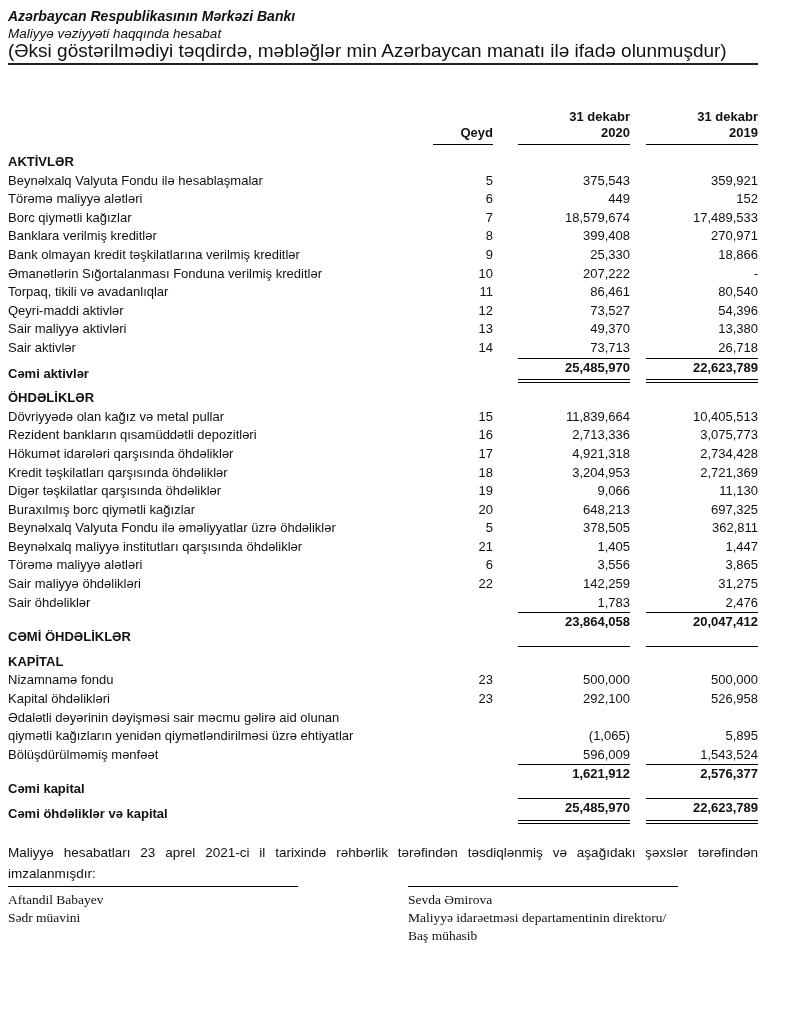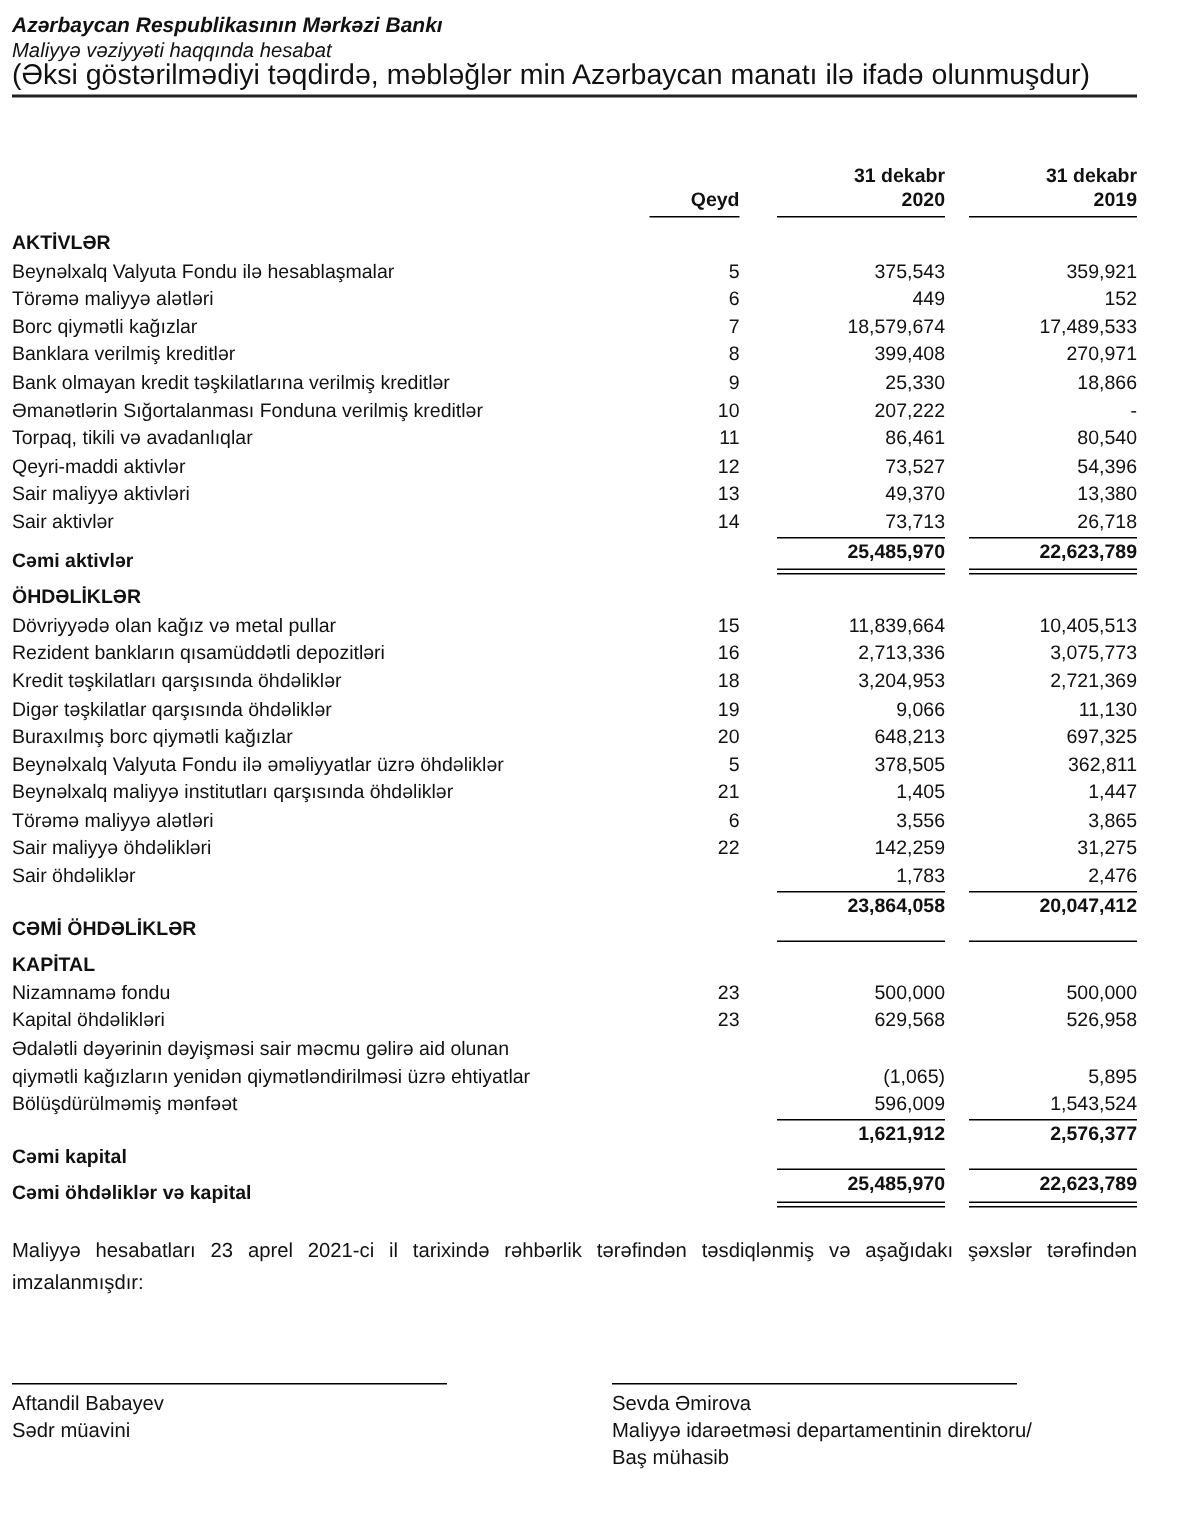--- a/index.html
+++ b/index.html
@@ -29,21 +29,21 @@
   .row .cell { font-size:13px; line-height:18.6px; }
   .row .c-label { flex:1; white-space:pre-line; padding-right:6px; }
   .section-title { font-weight:bold; }
   .bold { font-weight:bold; }
   .rt { border-top:1.2px solid #000; }
   .rb-s { border-bottom:1.2px solid #000; padding-bottom:14px; }
   .rb-d { border-bottom:4px double #000; padding-bottom:2px; }
   .secgap { height:6px; }
   
   .approval-note { margin-top:18px; font-size:13.5px; line-height:21px; text-align:justify; }
-  .signatures { position:absolute; left:8px; top:922px; width:750px; display:flex; }
+  .signatures { position:absolute; left:8px; top:886px; width:750px; display:flex;font-family:Liberation Serif, serif; }
   .sig-block { font-size:13.5px; line-height:18px; }
   .sig-left  { width:400px; }
   .sig-right { width:350px; }
   .sig-line  { border-top:1.5px solid #000; margin-bottom:4px; }
   .sig-left .sig-line  { width:290px; }
   .sig-right .sig-line { width:270px; }
   .sig-role { white-space:pre-line; }
 </style>
 </head>
 <body>
@@ -171,20 +171,28 @@
       </div>
       <div class="row">
         <div class="cell c-label">Rezident bankların qısamüddətli depozitləri</div>
         <div class="cell c-note">16</div>
         <div class="gap-a"></div>
         <div class="cell c-val">2,713,336</div>
         <div class="gap-b"></div>
         <div class="cell c-val">3,075,773</div>
       </div>
       <div class="row">
+        <div class="cell c-label">Hökumət idarələri qarşısında öhdəliklər</div>
+        <div class="cell c-note">17</div>
+        <div class="gap-a"></div>
+        <div class="cell c-val">4,921,318</div>
+        <div class="gap-b"></div>
+        <div class="cell c-val">2,734,428</div>
+      </div>
+      <div class="row">
         <div class="cell c-label">Kredit təşkilatları qarşısında öhdəliklər</div>
         <div class="cell c-note">18</div>
         <div class="gap-a"></div>
         <div class="cell c-val">3,204,953</div>
         <div class="gap-b"></div>
         <div class="cell c-val">2,721,369</div>
       </div>
       <div class="row">
         <div class="cell c-label">Digər təşkilatlar qarşısında öhdəliklər</div>
         <div class="cell c-note">19</div>
@@ -258,21 +266,21 @@
         <div class="cell c-note">23</div>
         <div class="gap-a"></div>
         <div class="cell c-val">500,000</div>
         <div class="gap-b"></div>
         <div class="cell c-val">500,000</div>
       </div>
       <div class="row">
         <div class="cell c-label">Kapital öhdəlikləri</div>
         <div class="cell c-note">23</div>
         <div class="gap-a"></div>
-        <div class="cell c-val">629,568</div>
+        <div class="cell c-val">292,100</div>
         <div class="gap-b"></div>
         <div class="cell c-val">526,958</div>
       </div>
       <div class="row">
         <div class="cell c-label">Ədalətli dəyərinin dəyişməsi sair məcmu gəlirə aid olunan
 qiymətli kağızların yenidən qiymətləndirilməsi üzrə ehtiyatlar</div>
         <div class="cell c-note"></div>
         <div class="gap-a"></div>
         <div class="cell c-val">(1,065)</div>
         <div class="gap-b"></div>

